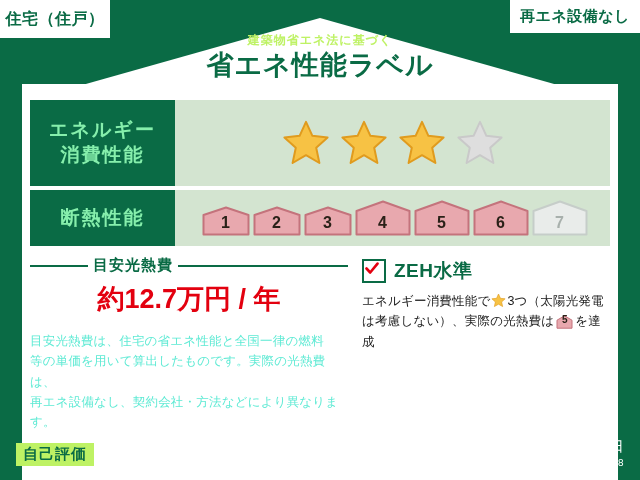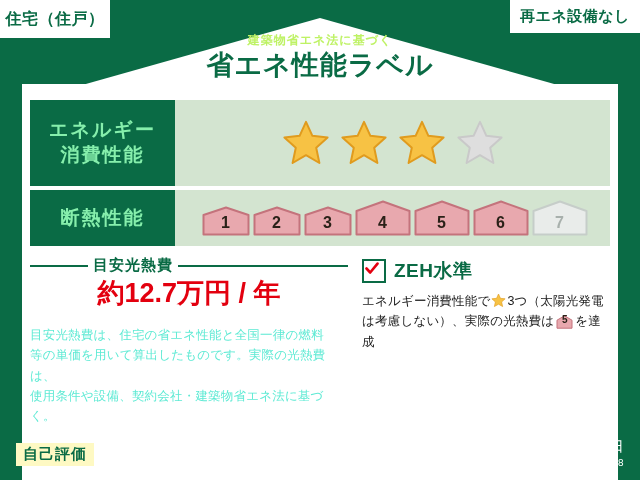--- a/index.html
+++ b/index.html
@@ -108,21 +108,21 @@
 
   
   #cost-head{
     display:flex;align-items:center;gap:5px;
     color:#0a6b45;font-size:15px;font-weight:bold;letter-spacing:1px;
   }
   #cost-head .rule{flex:1 1 auto;height:2px;background:#0a6b45;}
   #cost-head .rule.short{flex:0 0 58px;}
   #cost-value{
     color:#e3000f;font-size:27px;font-weight:bold;
-    text-align:center;letter-spacing:0px;
+    text-align:center;margin-top:6px;letter-spacing:0px;
   }
   #cost-note{
     margin-top:14px;color:#5eead4;font-size:12.5px;line-height:1.62;
     letter-spacing:0.2px;
   }
 
   
   #zeh-head{display:flex;align-items:center;gap:8px;}
   .checkbox{
     width:20px;height:20px;border:2px solid #0a6b45;background:#fff;
@@ -146,21 +146,21 @@
 
   
   #footer{
     position:absolute;left:0;bottom:0;width:640px;height:46px;
     z-index:9;
   }
   #footer-left{
     position:absolute;left:16px;top:9px;display:flex;align-items:center;gap:8px;
   }
   #self-badge{
-    background:#fef9c3;color:#0a6b45;font-weight:bold;font-size:15px;
+    background:#bef264;color:#0a6b45;font-weight:bold;font-size:15px;
     padding:2px 7px;letter-spacing:1px;
   }
   #doc-id{color:#ffffff;font-size:13px;letter-spacing:0.3px;}
   #footer-right{
     position:absolute;right:16px;top:4px;text-align:right;
   }
   #eval-date{color:#ffffff;font-size:14px;letter-spacing:0.3px;}
   #hash-code{
     color:#ffffff;font-size:10px;margin-top:2px;letter-spacing:0.3px;
     font-family:"Liberation Mono","DejaVu Sans Mono",monospace;
@@ -266,21 +266,21 @@
       <div id="lower-left">
         <div id="cost-head">
           <div class="rule short"></div>
           <div>目安光熱費</div>
           <div class="rule"></div>
         </div>
         <div id="cost-value">約12.7万円 / 年</div>
         <div id="cost-note">
           <div>目安光熱費は、住宅の省エネ性能と全国一律の燃料</div>
           <div>等の単価を用いて算出したものです。実際の光熱費は、</div>
-          <div>使用条件や設備、契約会社・建築物省エネ法に基づく。</div>
+          <div>再エネ設備なし、契約会社・方法などにより異なります。</div>
         </div>
       </div>
 
       <div id="lower-right">
         <div id="zeh-head">
           <div class="checkbox">
             <svg width="14" height="14" viewBox="0 0 14 14">
               <path d="M1.5 6.5 L5.2 10.5 L12.5 1.6" fill="none" stroke="#e3000f" stroke-width="2.6" stroke-linecap="round" stroke-linejoin="round"></path>
             </svg>
           </div>

